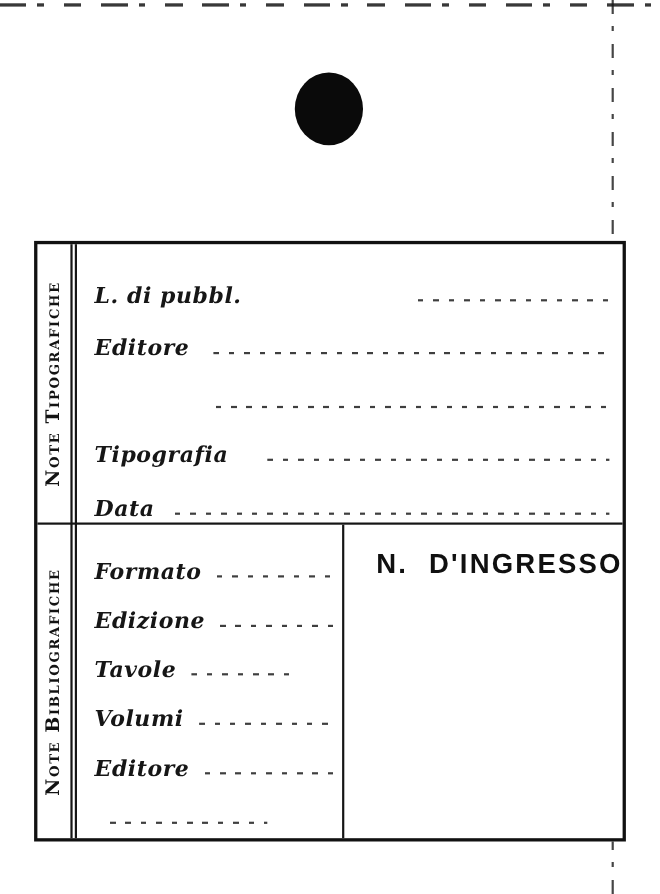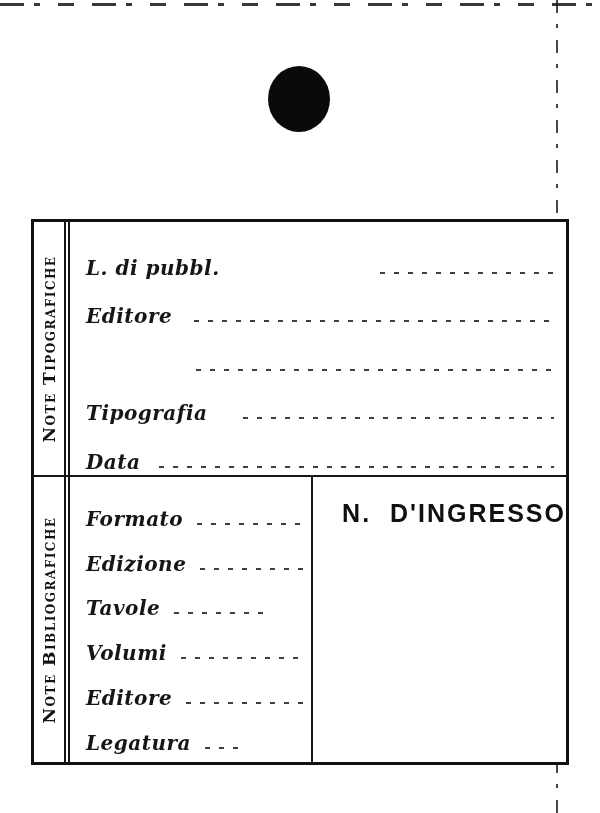--- a/index.html
+++ b/index.html
@@ -148,21 +148,20 @@
     </div>
     <div class="row">
       <span class="field-label">Volumi</span>
       <span class="leader"></span>
     </div>
     <div class="row">
       <span class="field-label">Editore</span>
       <span class="leader"></span>
     </div>
     <div class="row">
-      <span class="field-label">Legatura</span>
       <span class="leader"></span>
     </div>
   </div>
 
   <div class="ncell">
     <div class="title">N. D'INGRESSO</div>
   </div>
 </div>
 
 </body></html>

